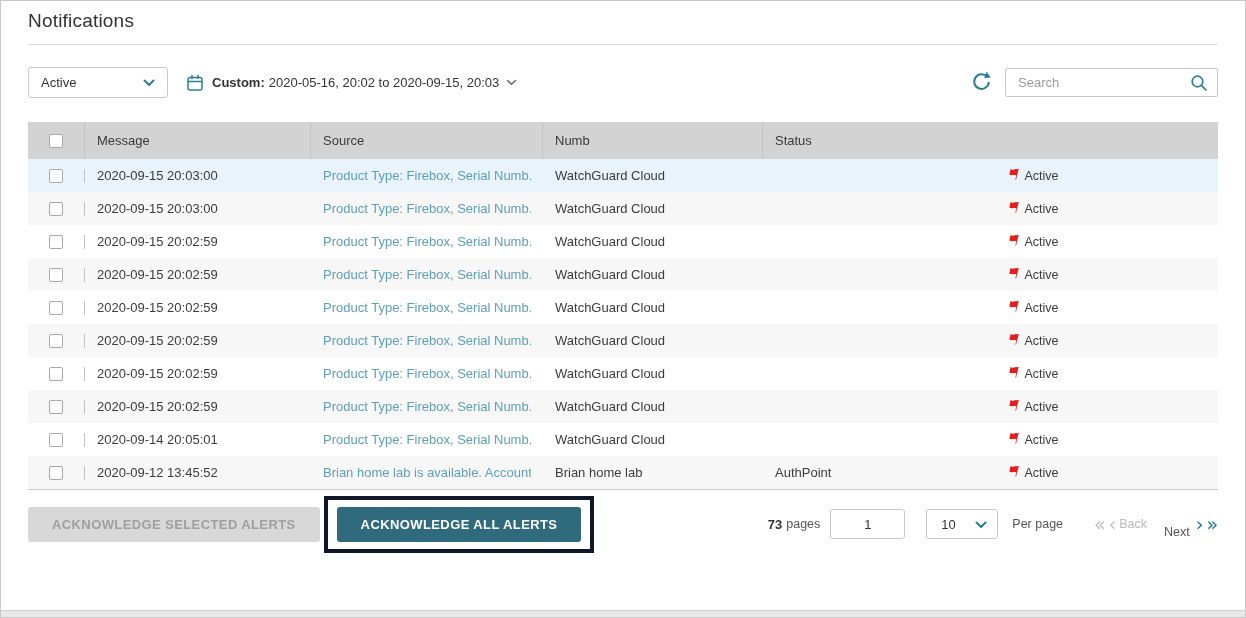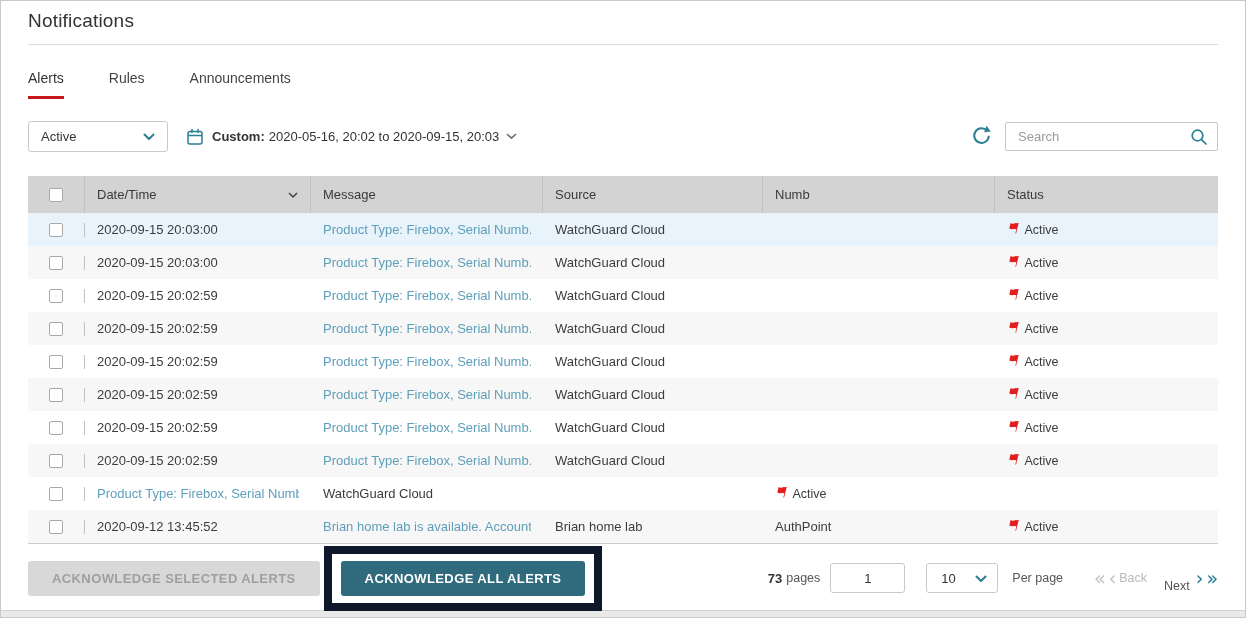--- a/index.html
+++ b/index.html
@@ -81,21 +81,21 @@
   
   .footer { display: flex; align-items: center; margin-top: 10px; height: 48px; }
   .btn {
     font-family: "Liberation Sans", sans-serif;
     font-size: 13px; font-weight: bold; letter-spacing: .4px;
     border: none; border-radius: 3px; height: 35px; padding: 0 24px; cursor: pointer;
   }
   .btn-disabled { background: #d8d8d8; color: #9f9f9f; cursor: default; }
   .btn-primary { background: #2f6b7c; color: #ffffff; }
   .annotation-box {
-    border: 8px solid #0f172a; padding: 7px 9px; margin-left: 4px;
+    border: 4px solid #0f172a; padding: 7px 9px; margin-left: 4px;
     display: inline-flex; position: relative; z-index: 5; background: transparent;
   }
 
   .pagination { margin-left: auto; display: flex; align-items: center; }
   .pages-count { font-size: 13px; font-weight: bold; color: #333; }
   .pages-label { font-size: 12.5px; color: #555; margin-left: 4px; }
   .page-input {
     width: 75px; height: 30px; border: 1px solid #c9c9c9; border-radius: 3px;
     text-align: center; font-size: 13px; color: #333; margin-left: 10px; outline: none;
     font-family: "Liberation Sans", sans-serif;
@@ -125,25 +125,20 @@
 </head>
 <body>
 
 <div class="viewport">
   <div class="content">
 
     <div class="page-title-wrap">
       <h1 class="page-title">Notifications</h1>
     </div>
 
-    <div class="tabs">
-      <div class="tab active">Alerts</div>
-      <div class="tab">Rules</div>
-      <div class="tab">Announcements</div>
-    </div>
 
     <div class="filter-row">
       <div class="select-box">
         <span>Active</span>
         <span>
           <svg width="12" height="8" viewBox="0 0 12 8">
               <polyline points="1.5,1.5 6,6 10.5,1.5" fill="none" stroke="#2c7f93" stroke-width="2" stroke-linecap="round" stroke-linejoin="round"></polyline>
             </svg>
         </span>
       </div>
@@ -186,28 +181,20 @@
           </svg>
         </span>
       </div>
     </div>
 
     <div class="table">
       <div class="thead">
         <div class="th check-col">
           <span class="checkbox"></span>
         </div>
-        <div class="th sortable">
-          <span>Date/Time</span>
-          <span>
-            <svg width="10" height="7" viewBox="0 0 10 7">
-                <polyline points="1.5,1.5 5,5 8.5,1.5" fill="none" stroke="#4a4a4a" stroke-width="1.7" stroke-linecap="round" stroke-linejoin="round"></polyline>
-              </svg>
-          </span>
-        </div>
         <div class="th">Message</div>
         <div class="th">Source</div>
         <div class="th">Numb</div>
         <div class="th">Status</div>
       </div>
       <div id="table-body">
           <div class="tr">
     <div class="td check-col">
       <span class="checkbox"></span>
     </div>
@@ -324,20 +311,21 @@
     <div class="td"></div>
     <div class="td status-cell">
       <span class="flag">⚑</span>
       <span class="status-label">Active</span>
     </div>
   </div>
           <div class="tr">
     <div class="td check-col">
       <span class="checkbox"></span>
     </div>
+    <div class="td">2020-09-14 20:05:01</div>
     <div class="td">
               <a class="msg-link">Product Type: Firebox, Serial Numb...</a>
             </div>
     <div class="td">WatchGuard Cloud</div>
     <div class="td"></div>
     <div class="td status-cell">
       <span class="flag">⚑</span>
       <span class="status-label">Active</span>
     </div>
   </div>

